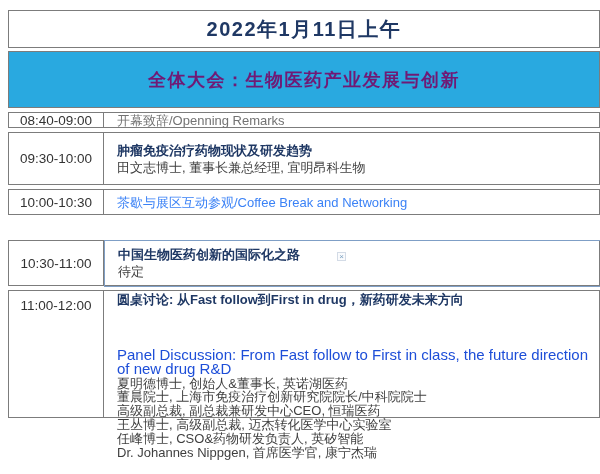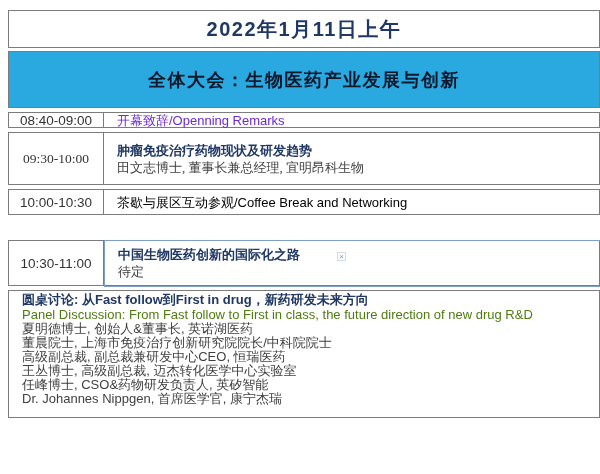--- a/index.html
+++ b/index.html
@@ -6,37 +6,37 @@
   .doc {
     width:600px; height:474px; box-sizing:border-box;
     background:#ffffff; padding:10px 0 0 8px;
     font-family:"Liberation Sans","DejaVu Sans",sans-serif;
     overflow:hidden; position:relative;
   }
   .box { box-sizing:border-box; border:1.5px solid #7c7c7c; background:#ffffff; }
   .header-box { height:38px; display:flex; align-items:center; justify-content:center; }
   .date-title { font-size:20px; font-weight:bold; color:#1F3864; letter-spacing:1.5px; }
   .banner { height:57px; margin-top:3px; background:#29A9E0; display:flex; align-items:center; justify-content:center; }
-  .banner-title { color:#0f172a; font-size:18px; font-weight:bold; letter-spacing:1.5px; }
+  .banner-title { color:#701a75; font-size:18px; font-weight:bold; letter-spacing:1.5px; }
 
   .row { display:flex; margin-top:4px; align-items:stretch; }
   .time-cell {
     flex:0 0 95px; width:95px; border-right:1.5px solid #7c7c7c;
     display:flex; align-items:center; justify-content:center;
     font-size:13.5px; color:#333333; box-sizing:border-box;
   }
   .content-cell {
     flex:1; position:relative; box-sizing:border-box;
     padding:0 10px 0 13px;
     display:flex; flex-direction:column; justify-content:center;
   }
-  .row-title { font-size:13px; line-height:17px; color:#000000; }
-  .row-title.t-navy { color:#6d28d9; }
+  .row-title { font-size:13px; line-height:17px; color:#3b82f6; }
+  .row-title.t-navy { color:#737373; }
   .row-title.t-bold { font-weight:bold; color:#1F3864; }
-  .row-subtitle { font-size:13px; line-height:15px; color:#4d7c0f; }
+  .row-subtitle { font-size:15px; line-height:15px; color:#1d4ed8;margin-top:40px; }
   .speaker { font-size:13px; line-height:17px; color:#3F3F3F; }
   .speaker:first-of-type { margin-top:8px; }
 
   
   .content-cell.hl {
     border:1.5px solid #7f9fc6;
     margin:-1.5px -1.5px -1.5px 0;
   }
   .broken-icon {
     position:absolute; left:232px; top:11px;
@@ -67,21 +67,21 @@
   <div class="box row" style="height: 16px;">
     <div class="time-cell">
       <span>08:40-09:00</span>
     </div>
     <div class="content-cell">
       <div class="row-title t-navy">开幕致辞/Openning Remarks</div>
     </div>
   </div>
 
 
-  <div class="box row" style="height: 53px; font-family: Liberation Serif, serif;">
+  <div class="box row" style="height: 53px;">
     <div class="time-cell">
       <span>09:30-10:00</span>
     </div>
     <div class="content-cell">
       <div class="row-title t-navy t-bold">肿瘤免疫治疗药物现状及研发趋势</div>
     <div class="speaker">田文志博士, 董事长兼总经理, 宜明昂科生物</div>
         </div>
   </div>
 
   <div class="box row" style="height: 26px;">
@@ -98,20 +98,23 @@
       <span>10:30-11:00</span>
     </div>
     <div class="content-cell hl">
       <div class="row-title t-navy t-bold">中国生物医药创新的国际化之路</div>
     <div class="speaker">待定</div>
           <span class="broken-icon">×</span>
         </div>
   </div>
 
   <div class="box row row-panel" style="height: 128px;">
+    <div class="time-cell">
+      <span>11:00-12:00</span>
+    </div>
     <div class="content-cell">
       <div class="row-title t-navy t-bold">圆桌讨论: 从Fast follow到First in drug，新药研发未来方向</div>
     <div class="row-subtitle">Panel Discussion: From Fast follow to First in class, the future direction of new drug R&amp;D</div>
           <div class="speaker">夏明德博士, 创始人&amp;董事长, 英诺湖医药</div>
           <div class="speaker">董晨院士, 上海市免疫治疗创新研究院院长/中科院院士</div>
           <div class="speaker">高级副总裁, 副总裁兼研发中心CEO, 恒瑞医药</div>
           <div class="speaker">王丛博士, 高级副总裁, 迈杰转化医学中心实验室</div>
           <div class="speaker">任峰博士, CSO&amp;药物研发负责人, 英矽智能</div>
           <div class="speaker">Dr. Johannes Nippgen, 首席医学官, 康宁杰瑞</div>
         </div>

